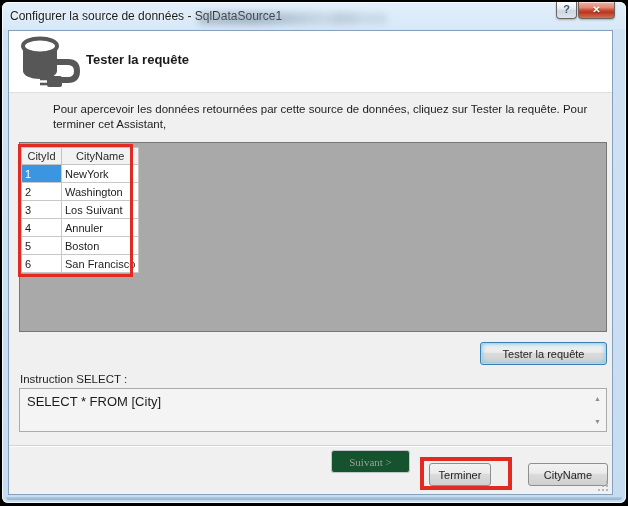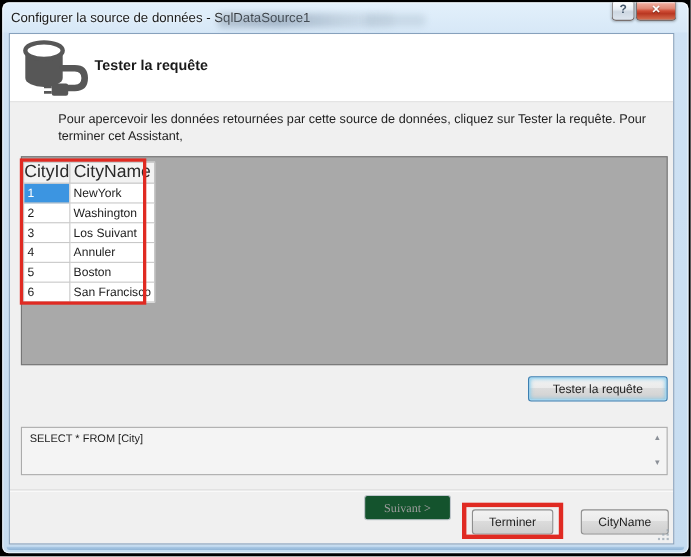--- a/index.html
+++ b/index.html
@@ -67,21 +67,21 @@
   .instructions { position:absolute; left:12px; top:71px; font-size:11.5px; color:#1e1e1e; line-height:15px;margin-left:32px; }
 
   
   .grid-panel {
     position:absolute; left:10px; top:111px; width:588px; height:190px;
     background:#a9a9a9; border:1px solid #767676;
   }
   table.results { border-collapse:collapse; position:absolute; left:12px; top:116px; background:#fff; font-size:11px; color:#1c1c1c; }
   table.results th {
     width:40px; height:17px; background:#f2f2f2; font-weight:normal; color:#2a2a2a;
-    border:1px solid #c3c3c3; text-align:center; font-size:16px;
+    border:1px solid #c3c3c3; text-align:center; font-size:11px;
   }
   table.results th.col-name { width:67px; }
   table.results td {
     height:18px; border:1px solid #c8c8c8; background:#fff; padding:0 3px; white-space:nowrap;
   }
   table.results td.selected { background:var(--selection,#3c95e1); color:#fff; }
 
   .annotation {
     position:absolute; border:3px solid var(--annotation,#e02a22);
     box-sizing:content-box; pointer-events:none; z-index:30;
@@ -97,30 +97,30 @@
     border:1px solid #8e8e8e; border-radius:3px; cursor:default;
   }
   .btn-test {
     left:471px; top:311px; width:127px;
     border-color:#3c7fb1;
     box-shadow: inset 0 0 0 1px #a9d9f2, inset 0 0 4px 1px #7cc9ec;
   }
   .btn-prev   { left:228px; top:432px; width:82px; }
   .btn-next   { left:322px; top:419px; width:79px; color:#9d9d9d;
                 background:#14532d; border-color:#c0c6cc;font-family:Liberation Serif, serif; }
-  .btn-finish { left:420px; top:432px; width:74px; }
+  .btn-finish { left:420px; top:432px; width:62px; }
   .btn-cancel { left:519px; top:432px; width:80px; }
 
   
   .select-label { position:absolute; left:11px; top:342px; font-size:11.5px; color:#1e1e1e; }
   .sql-box {
     position:absolute; left:10px; top:357px; width:588px; height:44px;
     background:#f4f4f4; border:1px solid #ababab;
   }
-  .sql-text { position:absolute; left:7px; top:5px; font-size:10px; color:#1c1c1c; white-space:pre; }
+  .sql-text { position:absolute; left:7px; top:5px; font-size:13px; color:#1c1c1c; white-space:pre; }
   .scroll-arrow { position:absolute; right:5px; font-size:7px; color:#8b9097; line-height:7px; }
   .scroll-up { top:6px; } .scroll-down { bottom:6px; }
 
   .h-separator {
     position:absolute; left:0; top:414px; width:603px; height:2px;
     border-top:1px solid #d4d4d4; border-bottom:1px solid #fdfdfd;
   }
 
   .resize-grip { position:absolute; right:3px; bottom:2px; width:11px; height:11px; opacity:0.75; }
 </style>
@@ -194,20 +194,21 @@
             <td>6</td>
             <td>San Francisco</td>
           </tr>
         </tbody>
       </table>
 
       <div class="annotation anno-grid"></div>
 
       <button class="btn btn-test">Tester la requête</button>
 
+      <div class="select-label">Instruction SELECT :</div>
       <div class="sql-box">
         <div class="sql-text">SELECT * FROM [City]</div>
         <div class="scroll-arrow scroll-up">▲</div>
         <div class="scroll-arrow scroll-down">▼</div>
       </div>
 
       <div class="h-separator"></div>
 
       <button class="btn btn-next" aria-disabled="true">Suivant &gt;</button>
       <button class="btn btn-finish">Terminer</button>

